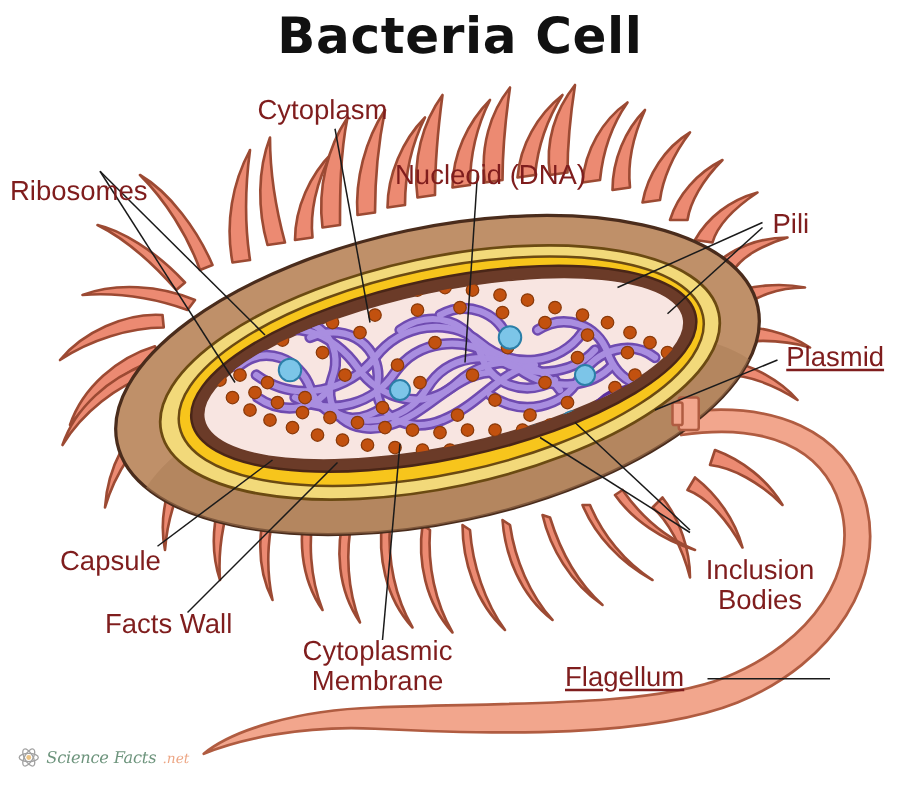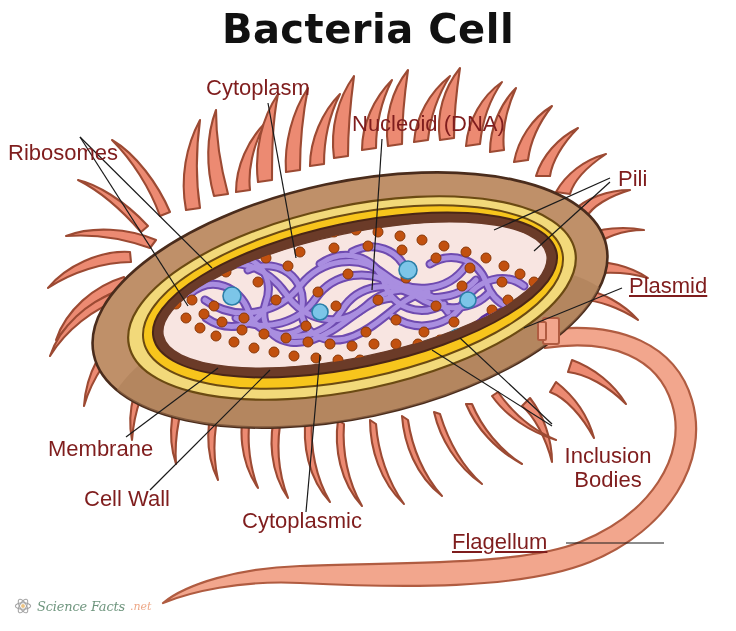--- a/index.html
+++ b/index.html
@@ -346,34 +346,35 @@
       <path d="M150 490 L270 370"></path>
 
       <path d="M306 512 L320 355"></path>
 
       <path d="M566 543 L664 543"></path>
     </g>
   </svg>
 
   <div class="lbl" style="left:8px;  top:108px;margin-top:33px;">Ribosomes</div>
   <div class="lbl" style="left:206px; top:76px;">Cytoplasm</div>
-  <div class="lbl" style="left:316px; top:112px;margin-left:36px;">Nucleoid (DNA)</div>
+  <div class="lbl" style="left:316px; top:128px;">Nucleoid (DNA)</div>
   <div class="lbl" style="left:618px; top:167px;">Pili</div>
   <div class="lbl" style="left:629px; top:274px;text-decoration:underline;">Plasmid</div>
 
   <div class="lbl two-line" style="left:552px; top:444px; width:112px;">
     <span>Inclusion</span><br>
     <span>Bodies</span>
   </div>
 
-  <div class="lbl" style="left:48px;  top:437px;">Membrane</div>
-  <div class="lbl" style="left:84px;  top:487px;">Cell Wall</div>
+  <div class="lbl" style="left:48px;  top:437px;">Capsule</div>
+  <div class="lbl" style="left:84px;  top:487px;">Facts Wall</div>
 
   <div class="lbl two-line" style="left:224px; top:509px; width:156px;">
     <span>Cytoplasmic</span><br>
+    <span>Membrane</span>
   </div>
 
   <div class="lbl" style="left:452px; top:530px;text-decoration:underline;">Flagellum</div>
 
   <div class="wm">
     <svg width="18" height="18" viewBox="0 0 24 24">
       <g fill="none" stroke="#6a6a6a" stroke-width="1.4">
         <ellipse cx="12" cy="12" rx="10.2" ry="4.4"></ellipse>
         <ellipse cx="12" cy="12" rx="10.2" ry="4.4" transform="rotate(60 12 12)"></ellipse>
         <ellipse cx="12" cy="12" rx="10.2" ry="4.4" transform="rotate(120 12 12)"></ellipse>

